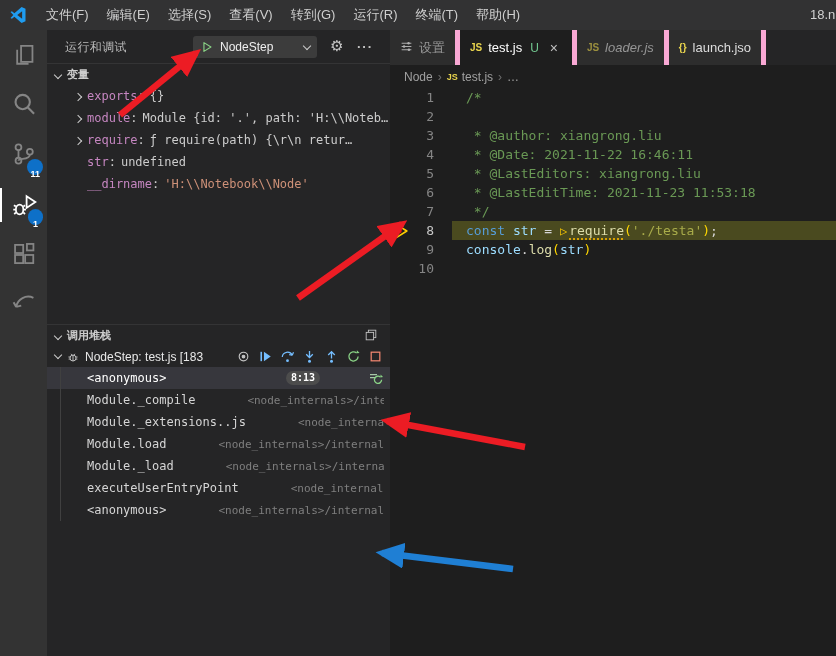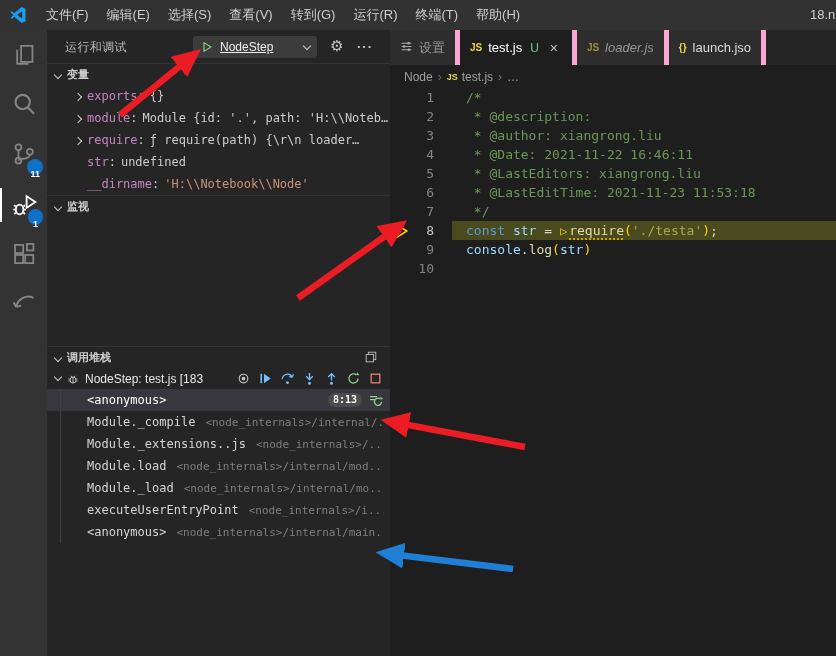--- a/index.html
+++ b/index.html
@@ -29,21 +29,21 @@
     background:#0e70c8; color:#fff; font-size:9px; line-height:15px; text-align:center; border-radius:8px; font-weight:bold; }
 
   
   .sidebar { position:absolute; left:47px; top:30px; bottom:0; width:343px; background:#252526;
     display:flex; flex-direction:column; z-index:3; overflow:hidden; }
   .pane-header { position:relative; height:33px; flex:none; }
   .pane-title { position:absolute; left:18px; top:9px; font-size:12px; color:#bbbbbb; letter-spacing:.4px; }
   .launch-select { position:absolute; left:146px; top:6px; width:124px; height:22px; background:#3c3c3c;
     border-radius:3px; display:flex; align-items:center; padding:0 7px; cursor:pointer; }
   .launch-select svg { width:14px; height:14px; flex:none; }
-  .launch-name { color:#eeeeee; font-size:12px; margin-left:6px; flex:1;text-decoration:underline; }
+  .launch-name { color:#eeeeee; font-size:12px; margin-left:6px; flex:1; }
   .chev { display:inline-block; width:6px; height:6px; border-right:1.4px solid #cccccc; border-bottom:1.4px solid #cccccc; transform:rotate(45deg); margin-top:-3px; }
   .chev.right { transform:rotate(-45deg); }
   .icon-btn { position:absolute; top:5px; width:22px; height:22px; display:flex; align-items:center; justify-content:center; color:#c5c5c5; cursor:pointer; border-radius:4px; }
   .gear-btn { left:279px; font-size:15px; }
   .more-btn { left:307px; font-weight:bold; letter-spacing:1px; }
 
   .section-header { height:22px; flex:none; display:flex; align-items:center; padding-left:6px;
     font-size:11px; font-weight:bold; color:#cccccc; border-top:1px solid rgba(120,120,120,0.18); }
   .section-header .chev { margin:0 6px 0 2px; }
   .tree { flex:none; }
@@ -60,21 +60,21 @@
 
   .cs-header { position:relative; }
   .cs-header-actions { position:absolute; right:12px; top:3px; color:#c5c5c5; }
   .session-row { height:21px; display:flex; align-items:center; padding-left:8px; cursor:pointer; }
   .session-row .chev { margin-right:5px; }
   .session-label { color:#e8e8e8; font-size:12px; margin-left:5px; white-space:nowrap; overflow:hidden; max-width:118px; flex:none; }
   .session-actions { display:flex; align-items:center; gap:7px; margin-left:auto; margin-right:7px; }
   .session-actions svg { width:15px; height:15px; cursor:pointer; }
   .frames { position:relative; }
   .frames::before { content:""; position:absolute; left:13px; top:0; bottom:0; width:1px; background:#404040; }
-  .frame-row { height:22px; display:flex; align-items:center; padding:0 6px 0 40px; white-space:nowrap; overflow:hidden; cursor:pointer; }
+  .frame-row { height:22px; display:flex; align-items:center; padding:0 6px 0 40px; white-space:nowrap; overflow:hidden; cursor:pointer;gap:42px; }
   .frame-row.selected { background:#37373d; }
   .frame-name { font-size:12px; color:#d5d5d5; flex:none; }
   .frame-row.selected .frame-name { color:#ffffff; }
   .frame-path { font-size:11px; color:#7f7f7f; margin-left:10px; overflow:hidden; }
   .frame-row.selected .frame-path { margin-left:auto; color:#c8c8c8;margin-top:48px; }
   .frame-badge { flex:none; margin-left:8px; background:#4c4c4c; color:#ffffff; font-size:10px; line-height:14px;
     padding:0 5px; border-radius:8px; font-weight:bold; }
   .frame-icon { flex:none; margin-left:6px; width:16px; height:16px; }
 
   
@@ -209,41 +209,37 @@
           <div class="tree-row var-row">
             <span class="var-tw"><span class="chev right" style="border-color:#cccccc"></span></span>
             <span class="var-name">module</span>
             <span class="var-colon">:</span>
             <span class="var-value" data-vclass="plain">Module {id: '.', path: 'H:\\Noteb…</span>
           </div>
           <div class="tree-row var-row">
             <span class="var-tw"><span class="chev right" style="border-color:#cccccc"></span></span>
             <span class="var-name">require</span>
             <span class="var-colon">:</span>
-            <span class="var-value" data-vclass="plain">ƒ require(path) {\r\n      loader…</span>
+            <span class="var-value" data-vclass="plain">ƒ require(path) {\r\n      retur…</span>
           </div>
           <div class="tree-row var-row">
             <span class="var-tw"></span>
             <span class="var-name">str</span>
             <span class="var-colon">:</span>
             <span class="var-value" data-vclass="plain">undefined</span>
           </div>
           <div class="tree-row var-row">
             <span class="var-tw"></span>
             <span class="var-name">__dirname</span>
             <span class="var-colon">:</span>
             <span class="var-value" data-vclass="string">'H:\\Notebook\\Node'</span>
           </div>
         </div>
     </div>
 
-    <div class="section-header">
-      <span class="chev"></span>
-      <span>监视</span>
-    </div>
     <div class="watch-body"></div>
 
     <div class="section-header cs-header">
       <span class="chev"></span>
       <span>调用堆栈</span>
       <span class="cs-header-actions">
         <svg width="14" height="14" viewBox="0 0 16 16">
             <rect x="5" y="2.5" width="8.5" height="8.5" fill="none" stroke="#c5c5c5"></rect>
             <rect x="2.5" y="5" width="8.5" height="8.5" fill="#252526" stroke="#c5c5c5"></rect>
           </svg>
@@ -379,21 +375,20 @@
         <div class="code-line">
           <div class="gutter">
             <span class="lnum">1</span>
           </div>
           <div class="line-content"><span class="tk-com">/*</span></div>
         </div>
         <div class="code-line">
           <div class="gutter">
             <span class="lnum">2</span>
           </div>
-          <div class="line-content"><span class="tk-com"> * @description:</span></div>
         </div>
         <div class="code-line">
           <div class="gutter">
             <span class="lnum">3</span>
           </div>
           <div class="line-content"><span class="tk-com"> * @author: xiangrong.liu</span></div>
         </div>
         <div class="code-line">
           <div class="gutter">
             <span class="lnum">4</span>

